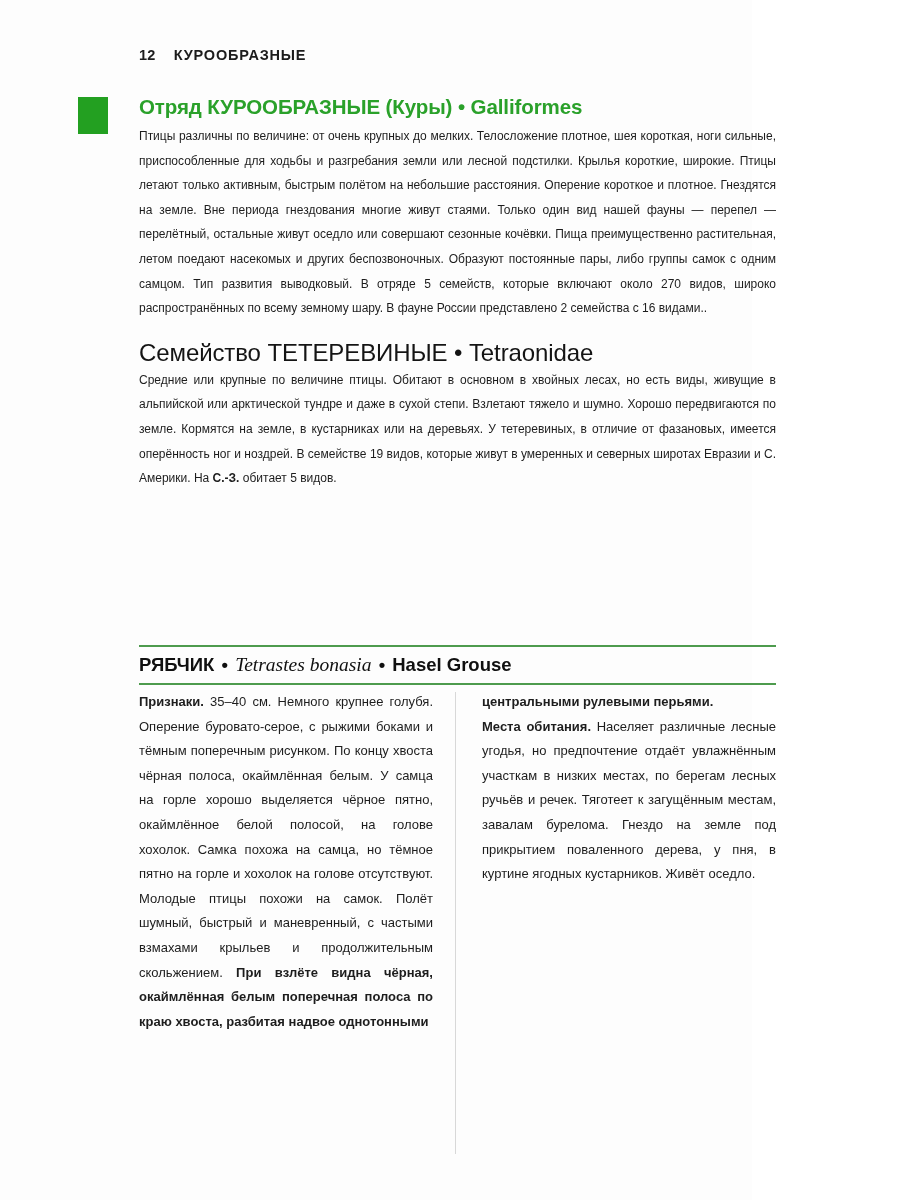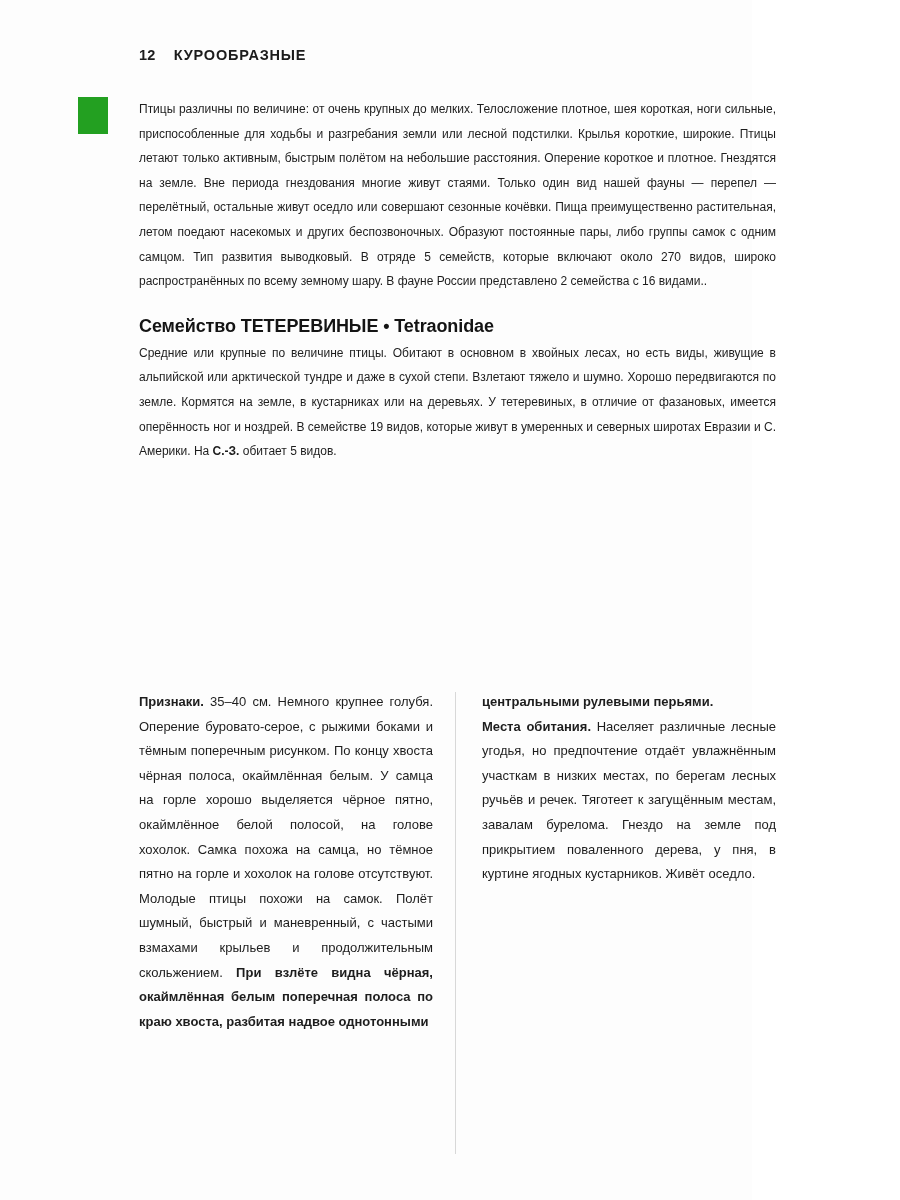--- a/index.html
+++ b/index.html
@@ -68,23 +68,23 @@
     font-size: 20.5px;
     line-height: 26px;
     font-weight: 700;
     color: #2aa12a;
     letter-spacing: -0.1px;
     white-space: nowrap;
   }
 
   h2.family-title {
     margin: 0 0 3px 0;
-    font-size: 18px;
+    font-size: 24px;
     line-height: 24px;
-    font-weight: 700;
+    font-weight: 400;
     color: #141414;
     letter-spacing: -0.1px;
   }
 
   p.body-text {
     margin: 0;
     font-size: 12px;
     line-height: 24.6px;
     text-align: justify;
     text-justify: inter-word;
@@ -174,31 +174,43 @@
 <div class="page">
 
   <div class="running-head">
     <span class="folio">12</span><span class="rh-title">КУРООБРАЗНЫЕ</span>
   </div>
 
   <div class="order-marker"></div>
 
   <div class="content">
 
+    <h1 class="order-title">Отряд КУРООБРАЗНЫЕ (Куры) • Galliformes</h1>
 
     <p class="body-text order-desc">Птицы различны по величине: от очень крупных до мелких. Телосложение плотное, шея короткая, ноги сильные, приспособленные для ходьбы и разгребания земли или лесной подстилки. Крылья короткие, широкие. Птицы летают только активным, быстрым полётом на небольшие расстояния. Оперение короткое и плотное. Гнездятся на земле. Вне периода гнездования многие живут стаями. Только один вид нашей фауны — перепел — перелётный, остальные живут оседло или совершают сезонные кочёвки. Пища преимущественно растительная, летом поедают насекомых и других беспозвоночных. Образуют постоянные пары, либо  группы самок с одним самцом. Тип развития выводковый. В отряде 5 семейств, которые включают около 270 видов, широко распространённых по всему земному шару. В фауне России представлено 2 семейства с 16 видами..</p>
 
     <div class="spacer-sm"></div>
 
     <h2 class="family-title">Семейство ТЕТЕРЕВИНЫЕ • Tetraonidae</h2>
 
     <p class="body-text"><span>Средние или крупные по величине птицы. Обитают в основном в хвойных лесах, но есть виды, живущие в альпийской или арктической тундре и даже в сухой степи. Взлетают тяжело и шумно. Хорошо передвигаются по земле. Кормятся на земле, в кустарниках или на деревьях. У тетеревиных, в отличие от фазановых, имеется оперённость ног и ноздрей. В семействе 19 видов, которые живут в умеренных и северных широтах Евразии и С. Америки. На </span><b>С.-З.</b><span> обитает 5 видов.</span></p>
 
   </div>
 
+  <div class="species-band">
+    <div class="rule-top"></div>
+    <div class="species-heading">
+      <span class="ru">РЯБЧИК</span>
+      <span class="sep">•</span>
+      <span class="sci">Tetrastes bonasia</span>
+      <span class="sep">•</span>
+      <span class="en">Hasel Grouse</span>
+    </div>
+    <div class="rule-bottom"></div>
+  </div>
 
   <div class="two-col">
 
     <div class="col-divider"></div>
 
     <div class="col left">
       <p><b class="lead">Признаки.</b><span> 35–40 см. Немного крупнее голубя. Оперение буровато-серое, с рыжими боками и тёмным поперечным рисунком. По концу хвоста чёрная полоса, окаймлённая белым. У самца на горле хорошо выделяется чёрное пятно, окаймлённое белой полосой, на голове хохолок. Самка похожа на самца, но тёмное пятно на горле и хохолок на голове отсутствуют. Молодые птицы похожи на самок. Полёт шумный, быстрый и маневренный, с частыми взмахами крыльев и продолжительным скольжением. </span><b>При взлёте видна чёрная, окаймлённая белым поперечная полоса по краю хвоста, разбитая надвое однотонными</b></p>
     </div>
 
     <div class="col right">

